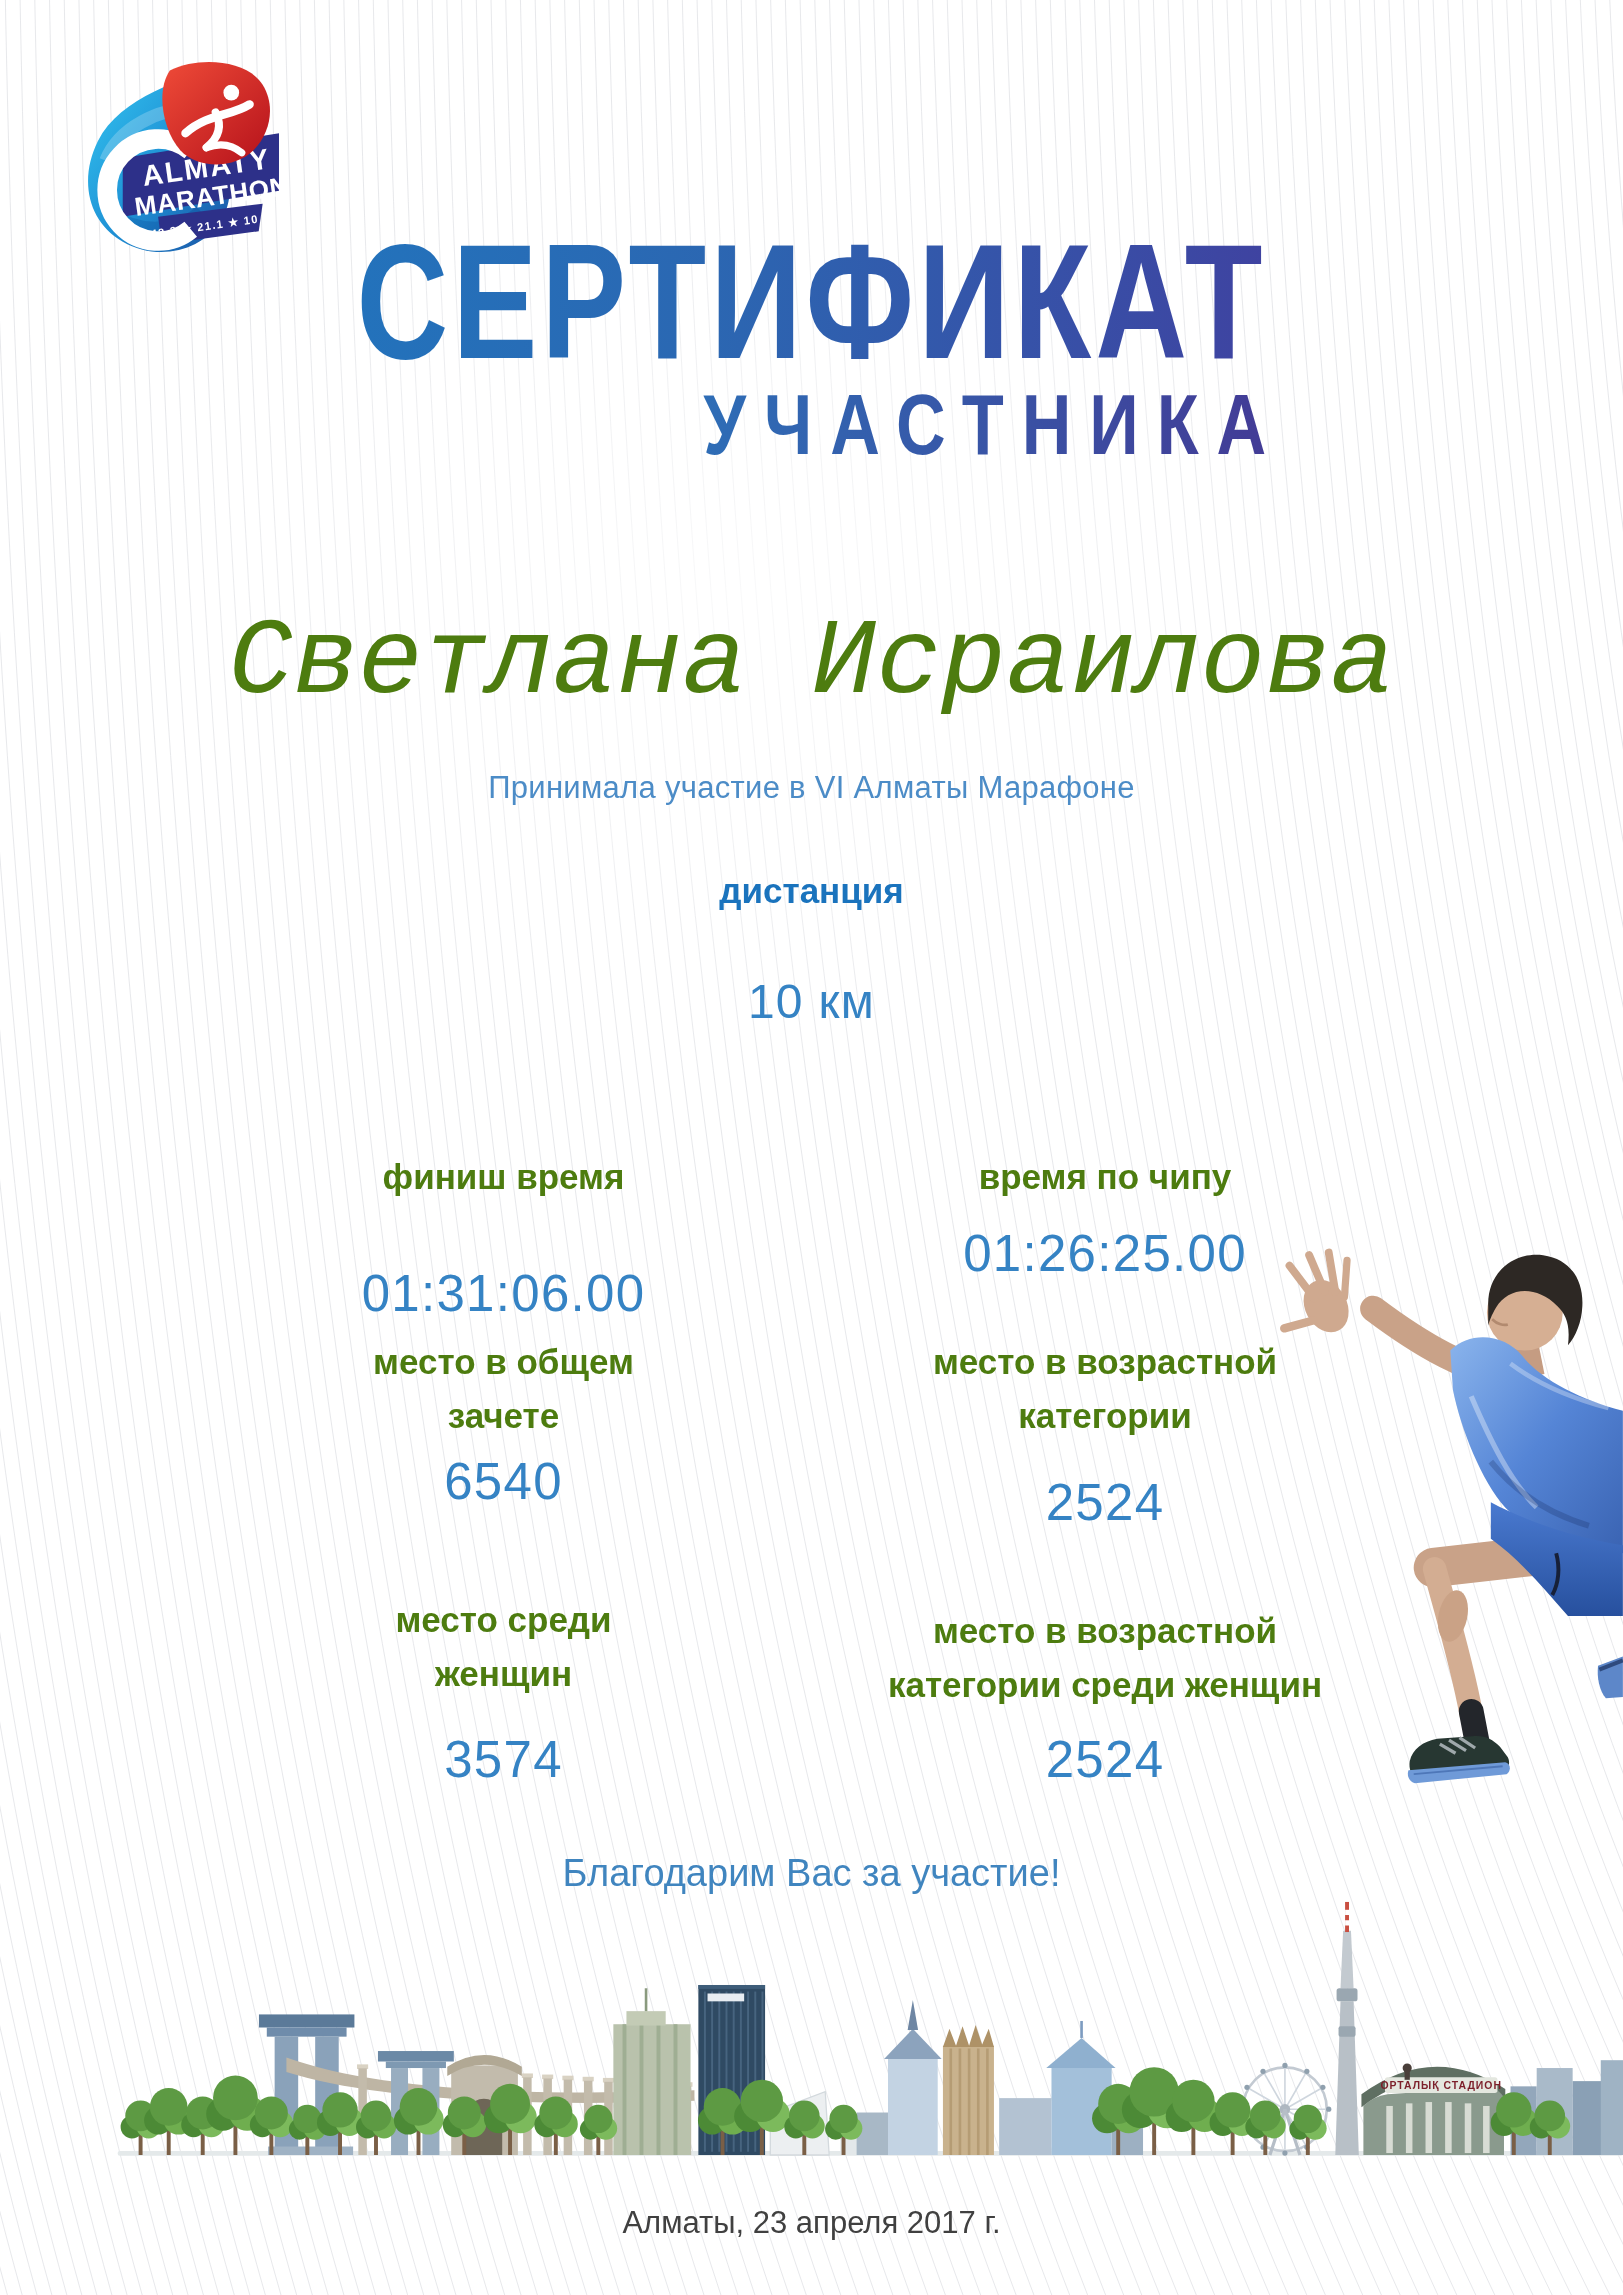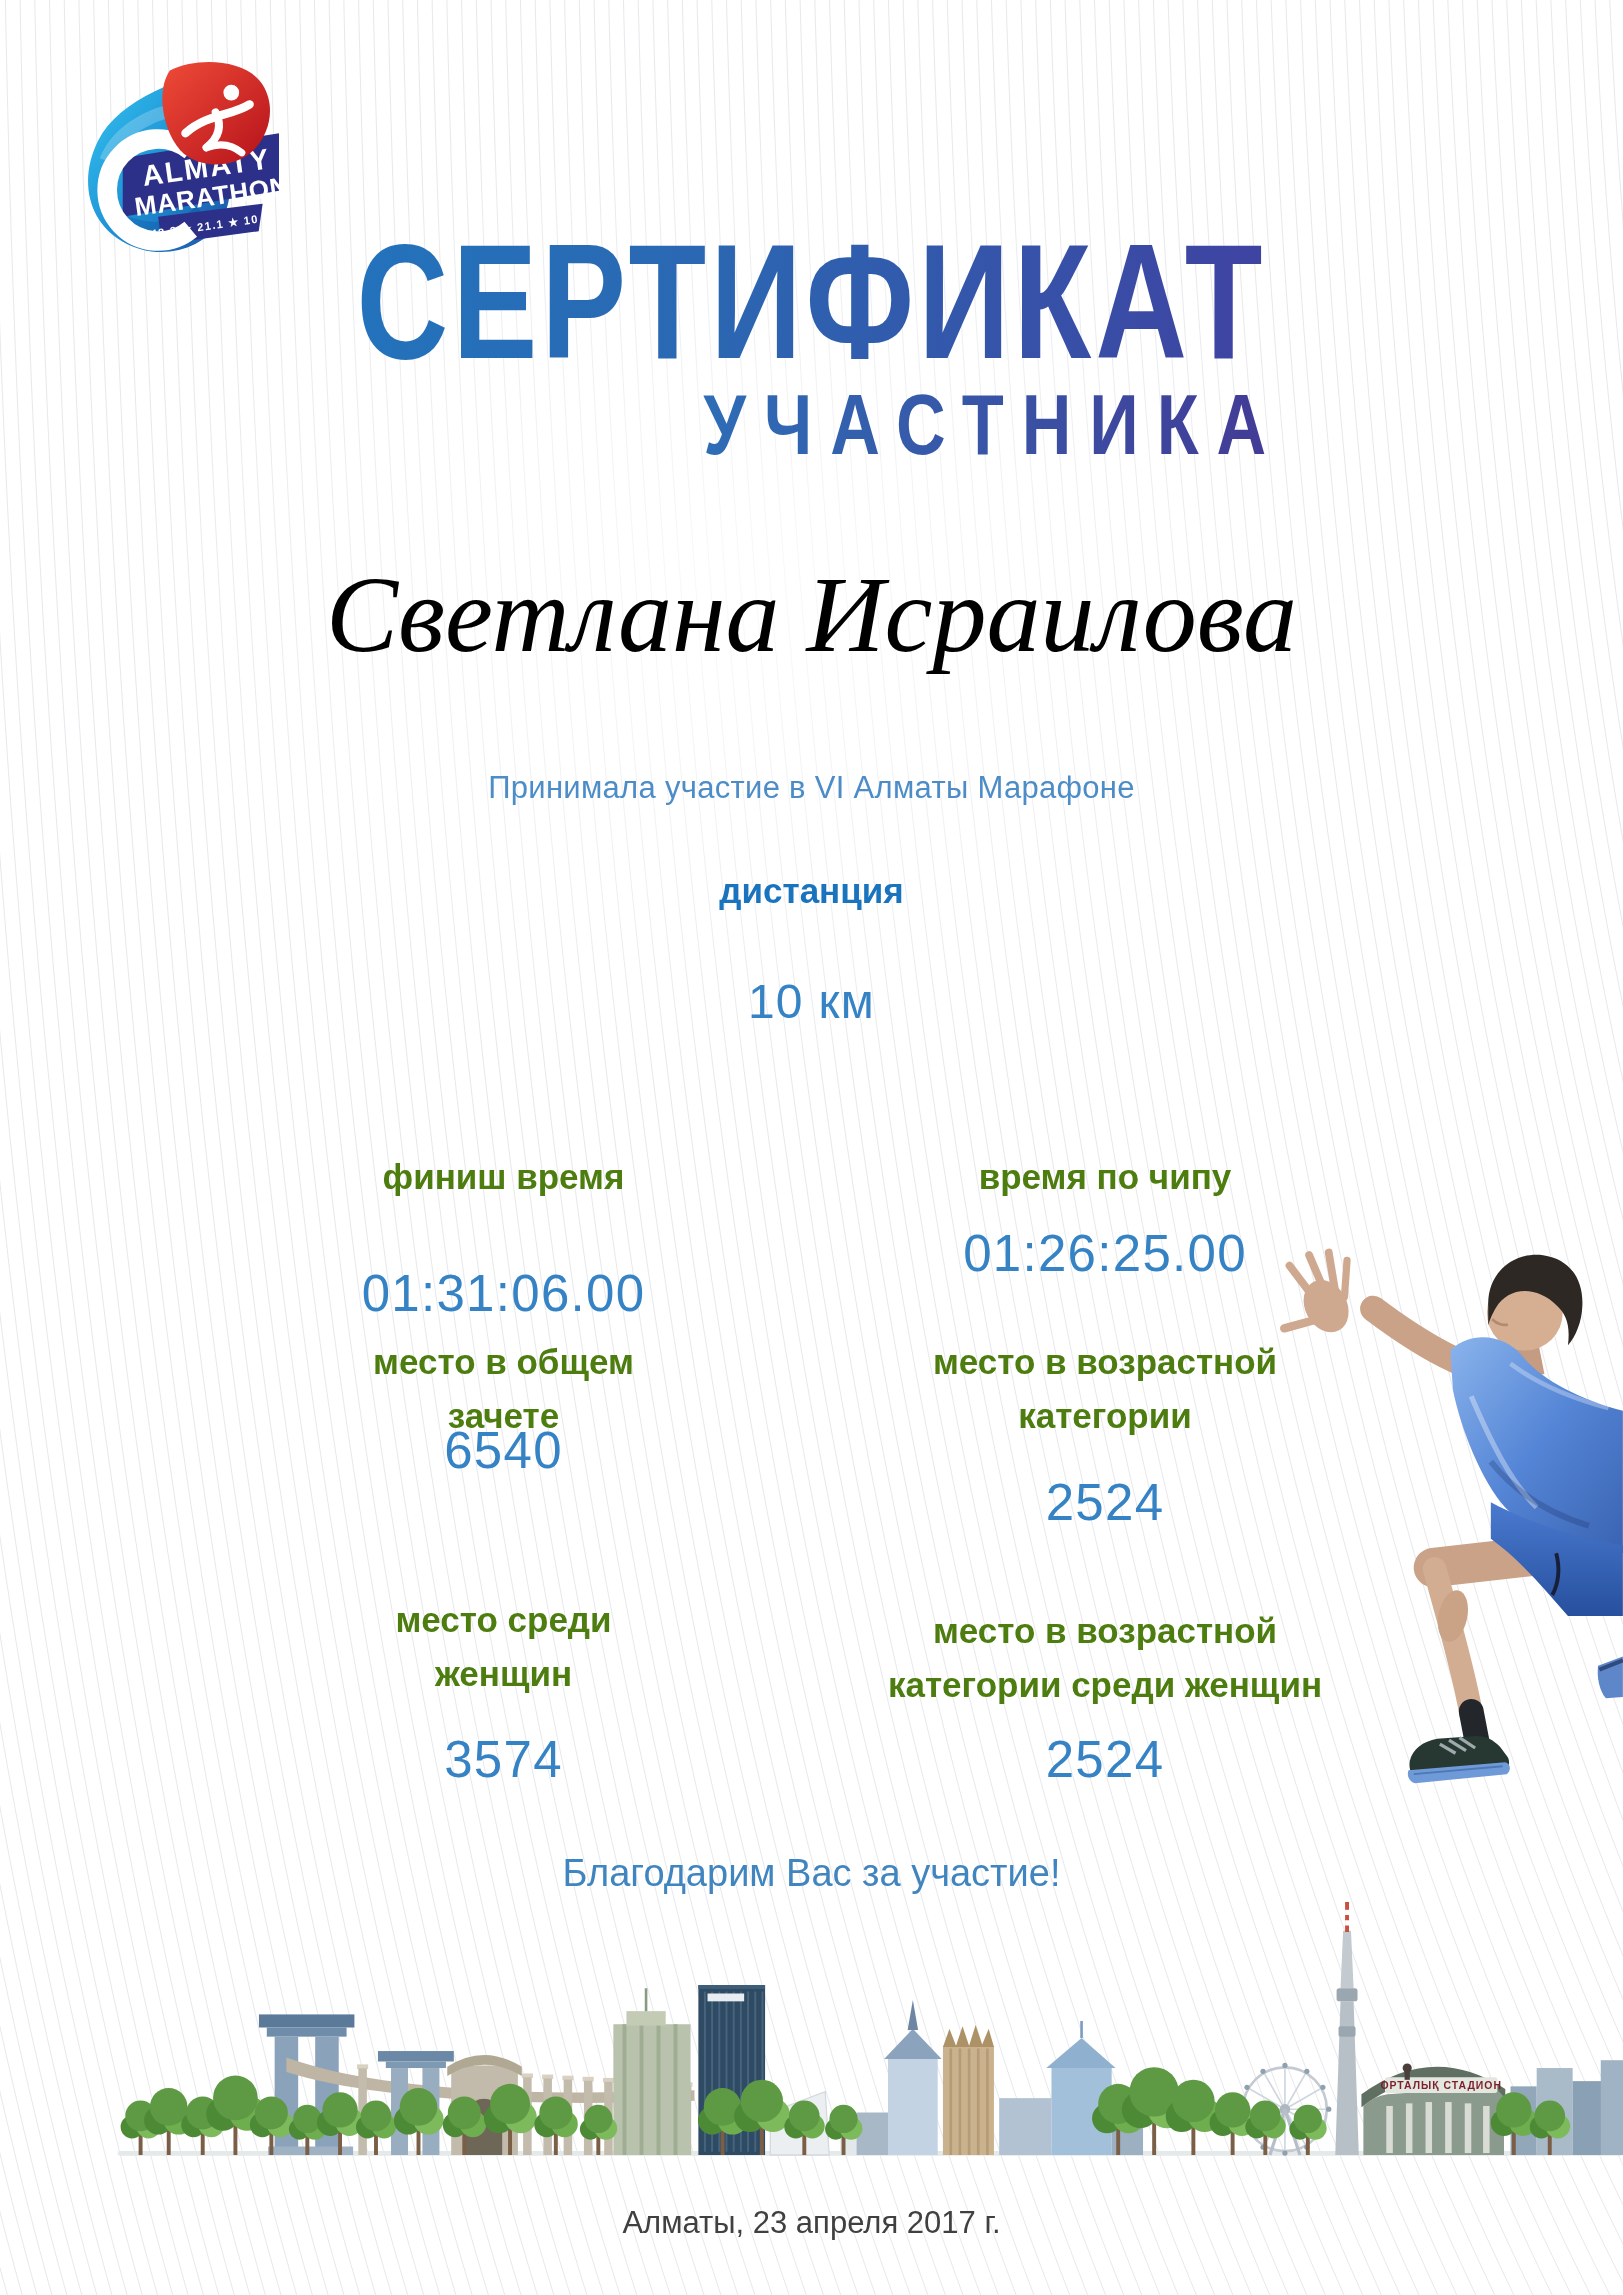--- a/index.html
+++ b/index.html
@@ -12,21 +12,21 @@
   .center{left:0;width:1623px;text-align:center;}
   
   #title-main{top:220px;font-size:163px;font-weight:700;letter-spacing:5.2px;line-height:1;
       background:linear-gradient(90deg,#1f78c0 0%,#2b67b2 42%,#45379b 100%);
       -webkit-background-clip:text;background-clip:text;color:transparent;
       transform:scaleX(.78);transform-origin:50% 50%;}
   #title-sub{top:381px;right:339px;font-size:86px;font-weight:700;letter-spacing:.26em;line-height:1;
       background:linear-gradient(90deg,#2e6db6 0%,#433a95 100%);
       -webkit-background-clip:text;background-clip:text;color:transparent;
       transform:scaleX(.8);transform-origin:100% 50%;}
-  #name{top:556px;font-family:Liberation Serif, serif;font-style:italic;font-size:108px;color:#000000;line-height:1.1;}
+  #name{top:604px;font-family:Liberation Mono, monospace;font-style:italic;font-size:108px;color:#4d7c0f;line-height:1.1;}
   #subtitle{top:770px;font-size:31px;color:#4c8cc7;letter-spacing:0.3px;}
   #dist-label{top:871px;font-size:35px;font-weight:700;color:#1a73bd;}
   #dist-value{top:974px;font-size:48px;color:#3583c4;letter-spacing:1.3px;}
   .res-label{font-size:35px;font-weight:700;color:#4d7c0f;line-height:1.55;text-align:center;}
   .res-value{font-size:51px;color:#3583c4;letter-spacing:1.3px;text-align:center;}
   .col-l{left:350px;width:307px;}
   .col-r{left:876px;width:458px;}
   #thanks{top:1852px;font-size:38px;color:#4085bf;}
   #date{top:2205px;font-size:31px;color:#404040;}
   #logo{left:60px;top:56px;width:219px;height:206px;}
@@ -240,21 +240,21 @@
   <div id="dist-label" class="abs center">дистанция</div>
   <div id="dist-value" class="abs center">10 км</div>
 
   <div class="abs res-label col-l" style="top:1150px">финиш время</div>
   <div class="abs res-label col-r" style="top:1150px">время по чипу</div>
   <div class="abs res-value col-l" style="top:1264px">01:31:06.00</div>
   <div class="abs res-value col-r" style="top:1224px">01:26:25.00</div>
 
   <div class="abs res-label col-l" style="top:1335px">место в общем зачете</div>
   <div class="abs res-label col-r" style="top:1335px">место в возрастной категории</div>
-  <div class="abs res-value col-l" style="top:1421px">6540</div>
+  <div class="abs res-value col-l" style="top:1452px">6540</div>
   <div class="abs res-value col-r" style="top:1473px">2524</div>
 
   <div class="abs res-label col-l" style="top:1593px">место среди женщин</div>
   <div class="abs res-label col-r" style="top:1604px">место в возрастной категории среди женщин</div>
   <div class="abs res-value col-l" style="top:1730px">3574</div>
   <div class="abs res-value col-r" style="top:1730px">2524</div>
 
   <div id="thanks" class="abs center">Благодарим Вас за участие!</div>
   <div id="date" class="abs center">Алматы, 23 апреля 2017 г.</div>
 

